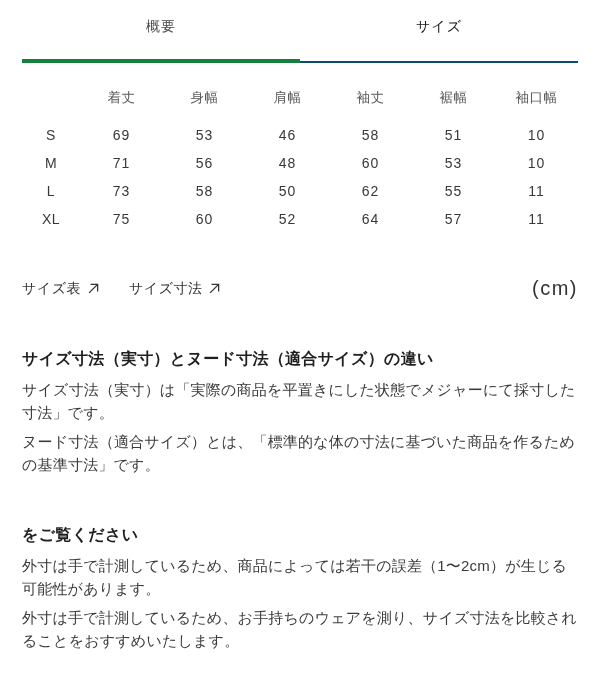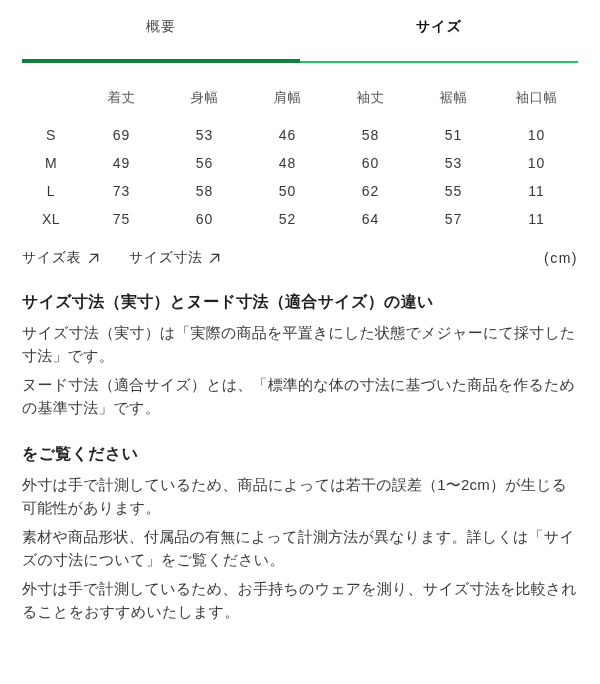--- a/index.html
+++ b/index.html
@@ -21,23 +21,22 @@
     text-align: center;
     font-size: 14px;
     color: #4a4a4a;
     padding: 8px 0 12px 0;
     border-bottom: 4px solid #15803d;
     cursor: pointer;
     letter-spacing: 1px;
   }
   .tab.active {
     color: #141414;
-    border-bottom: 2px solid #22c55e;
+    border-bottom: 2px solid #0c4a6e;
     padding-bottom: 25px;
-    font-weight: bold;
   }
 
   
   table.size-table {
     width: 100%;
     border-collapse: collapse;
     margin-top: 22px;
     table-layout: fixed;
   }
   table.size-table col.label-col { width: 58px; }
@@ -54,43 +53,43 @@
     text-align: center;
     padding: 6px 0;
     letter-spacing: 1px;
   }
   table.size-table td.size-label { letter-spacing: 0.5px; }
 
   
   .links-row {
     display: flex;
     align-items: center;
-    margin-top: 16px;
+    margin-top: 44px;
     font-size: 14px;
   }
   .ext-link {
     display: inline-flex;
     align-items: center;
     gap: 7px;
     color: #333333;
     text-decoration: none;
     cursor: pointer;
     letter-spacing: 0.5px;
   }
   .ext-link + .ext-link { margin-left: 30px; text-align: center; }
   .ext-link svg { display: block; }
   .unit {
     margin-left: auto;
-    font-size: 14px;
+    font-size: 20px;
     color: #333333;
     letter-spacing: 1.5px;
   }
 
   
-  .section { margin-top: 25px; }
+  .section { margin-top: 49px; }
   .section h3 {
     margin: 0 0 9px 0;
     font-size: 16px;
     font-weight: bold;
     color: #1f1f1f;
     letter-spacing: 0.3px;
   }
   .section p {
     margin: 0 0 7px 0;
     font-size: 15px;
@@ -130,21 +129,21 @@
           <td class="size-label">S</td>
           <td>69</td>
           <td>53</td>
           <td>46</td>
           <td>58</td>
           <td>51</td>
           <td>10</td>
         </tr>
         <tr>
           <td class="size-label">M</td>
-          <td>49</td>
+          <td>71</td>
           <td>56</td>
           <td>48</td>
           <td>60</td>
           <td>53</td>
           <td>10</td>
         </tr>
         <tr>
           <td class="size-label">L</td>
           <td>73</td>
           <td>58</td>
@@ -191,18 +190,17 @@
 
   <div id="sections-container">
       <section class="section">
         <h3>サイズ寸法（実寸）とヌード寸法（適合サイズ）の違い</h3>
         <p>サイズ寸法（実寸）は「実際の商品を平置きにした状態でメジャーにて採寸した寸法」です。</p>
         <p>ヌード寸法（適合サイズ）とは、「標準的な体の寸法に基づいた商品を作るための基準寸法」です。</p>
       </section>
       <section class="section">
         <h3>をご覧ください</h3>
         <p>外寸は手で計測しているため、商品によっては若干の誤差（1〜2cm）が生じる可能性があります。</p>
-        <p>素材や商品形状、付属品の有無によって計測方法が異なります。詳しくは「サイズの寸法について」をご覧ください。</p>
         <p>外寸は手で計測しているため、お手持ちのウェアを測り、サイズ寸法を比較されることをおすすめいたします。</p>
       </section>
     </div>
 
 </div>
 
 </body></html>

